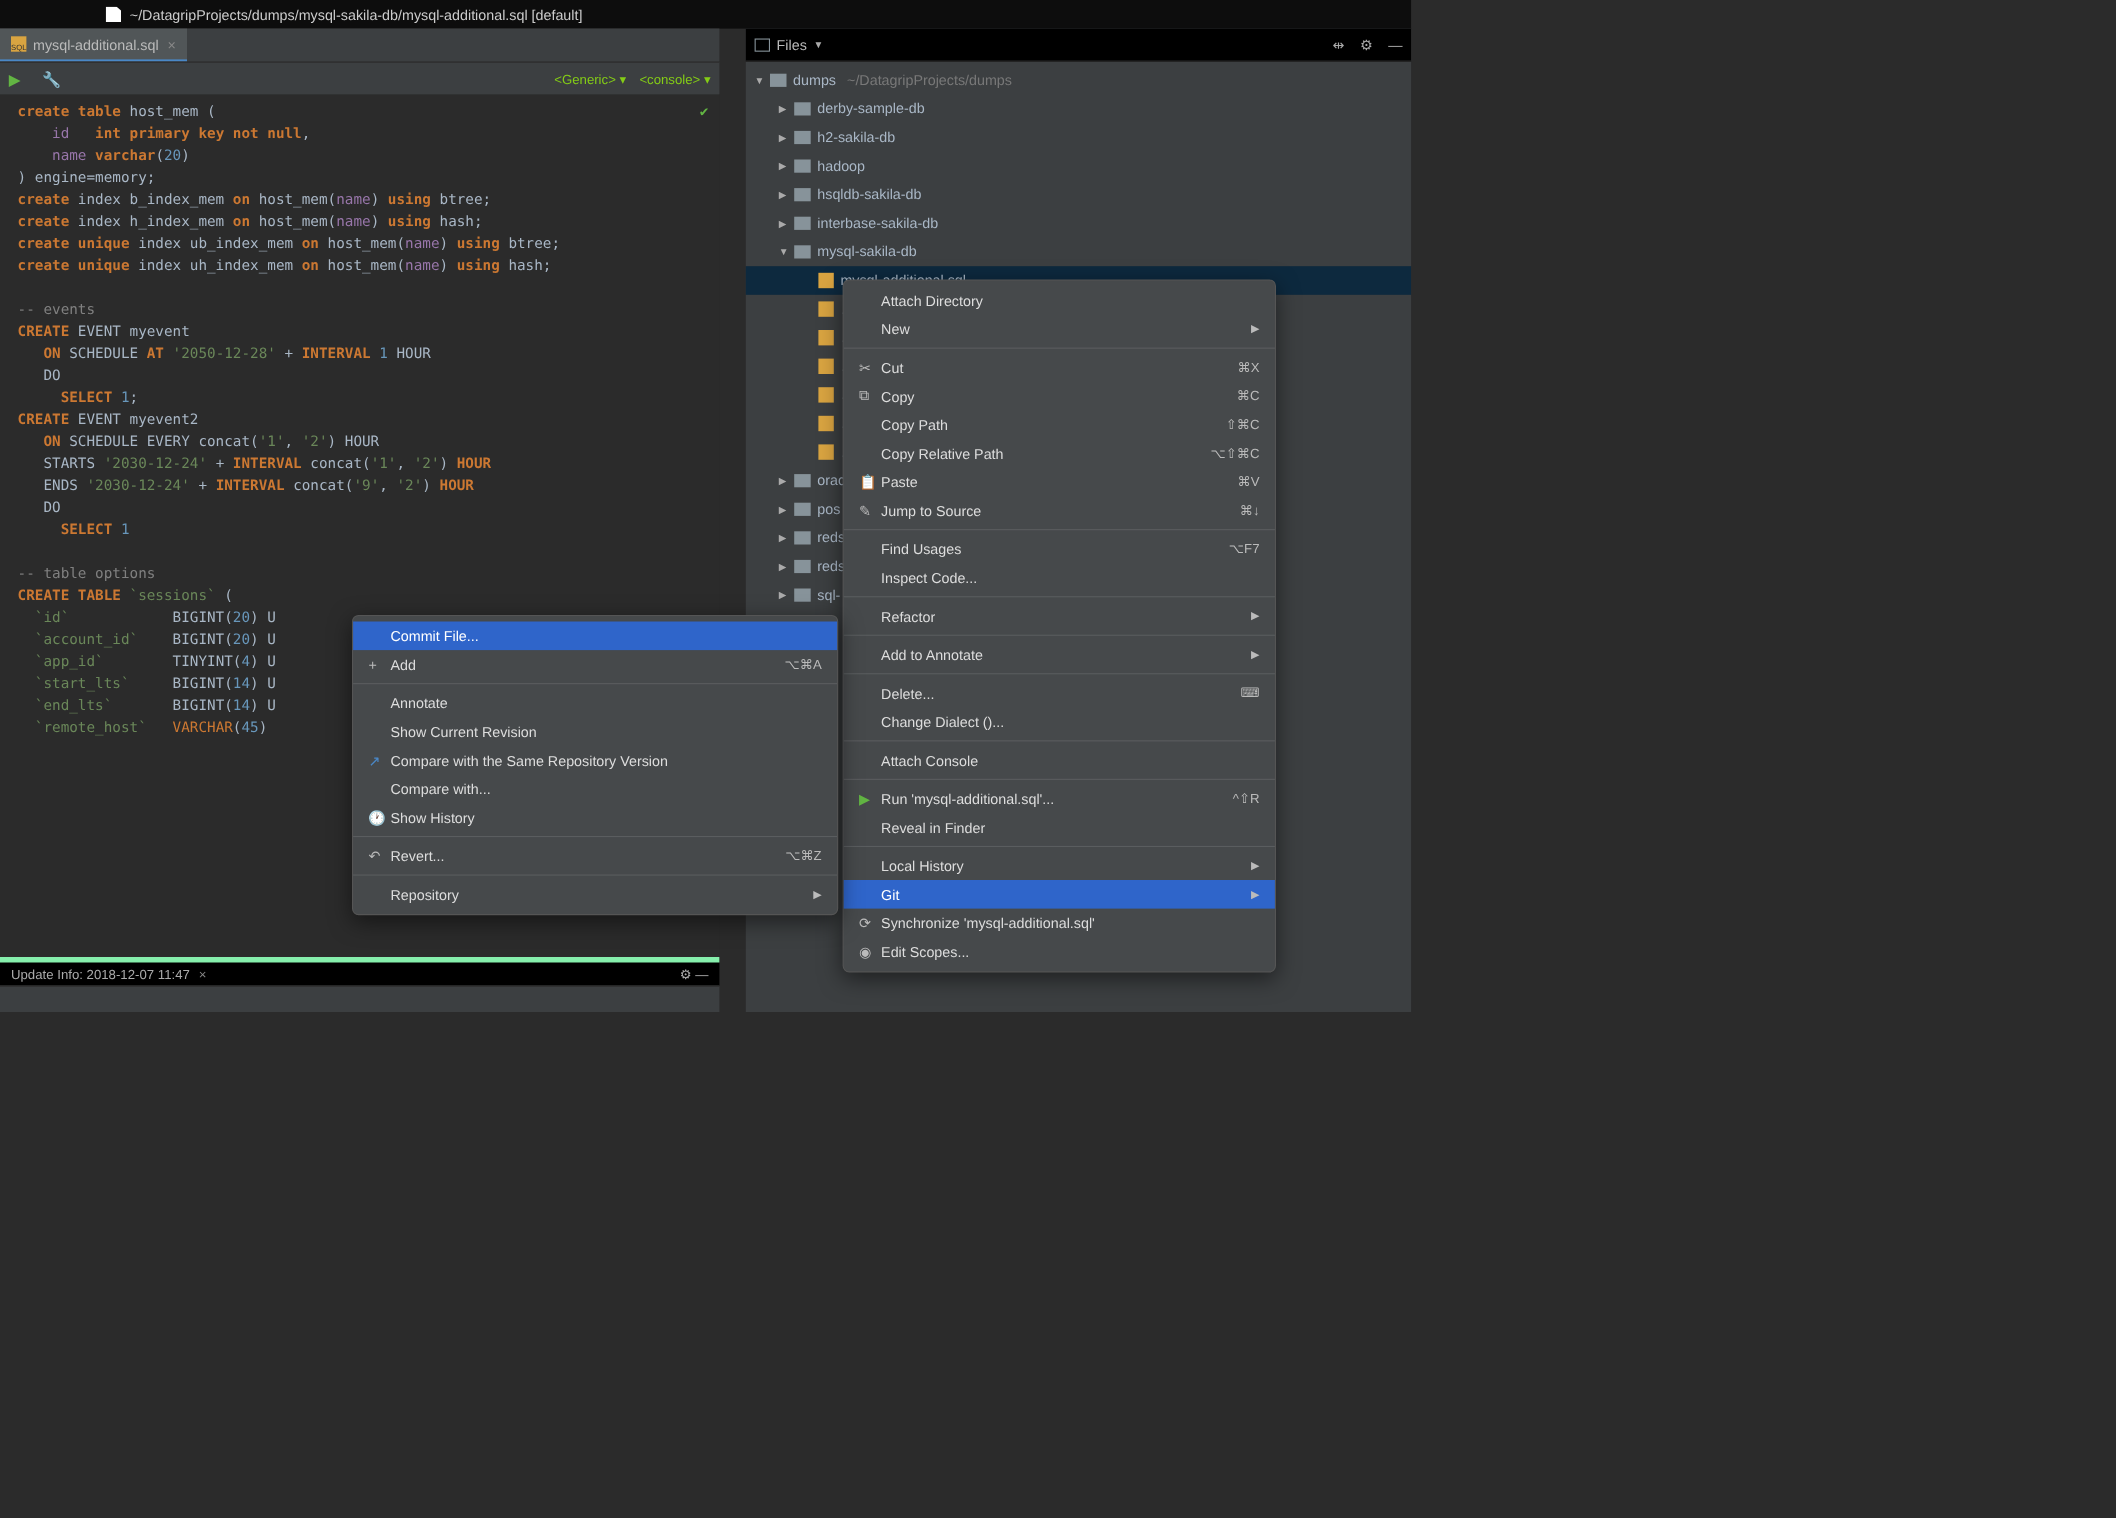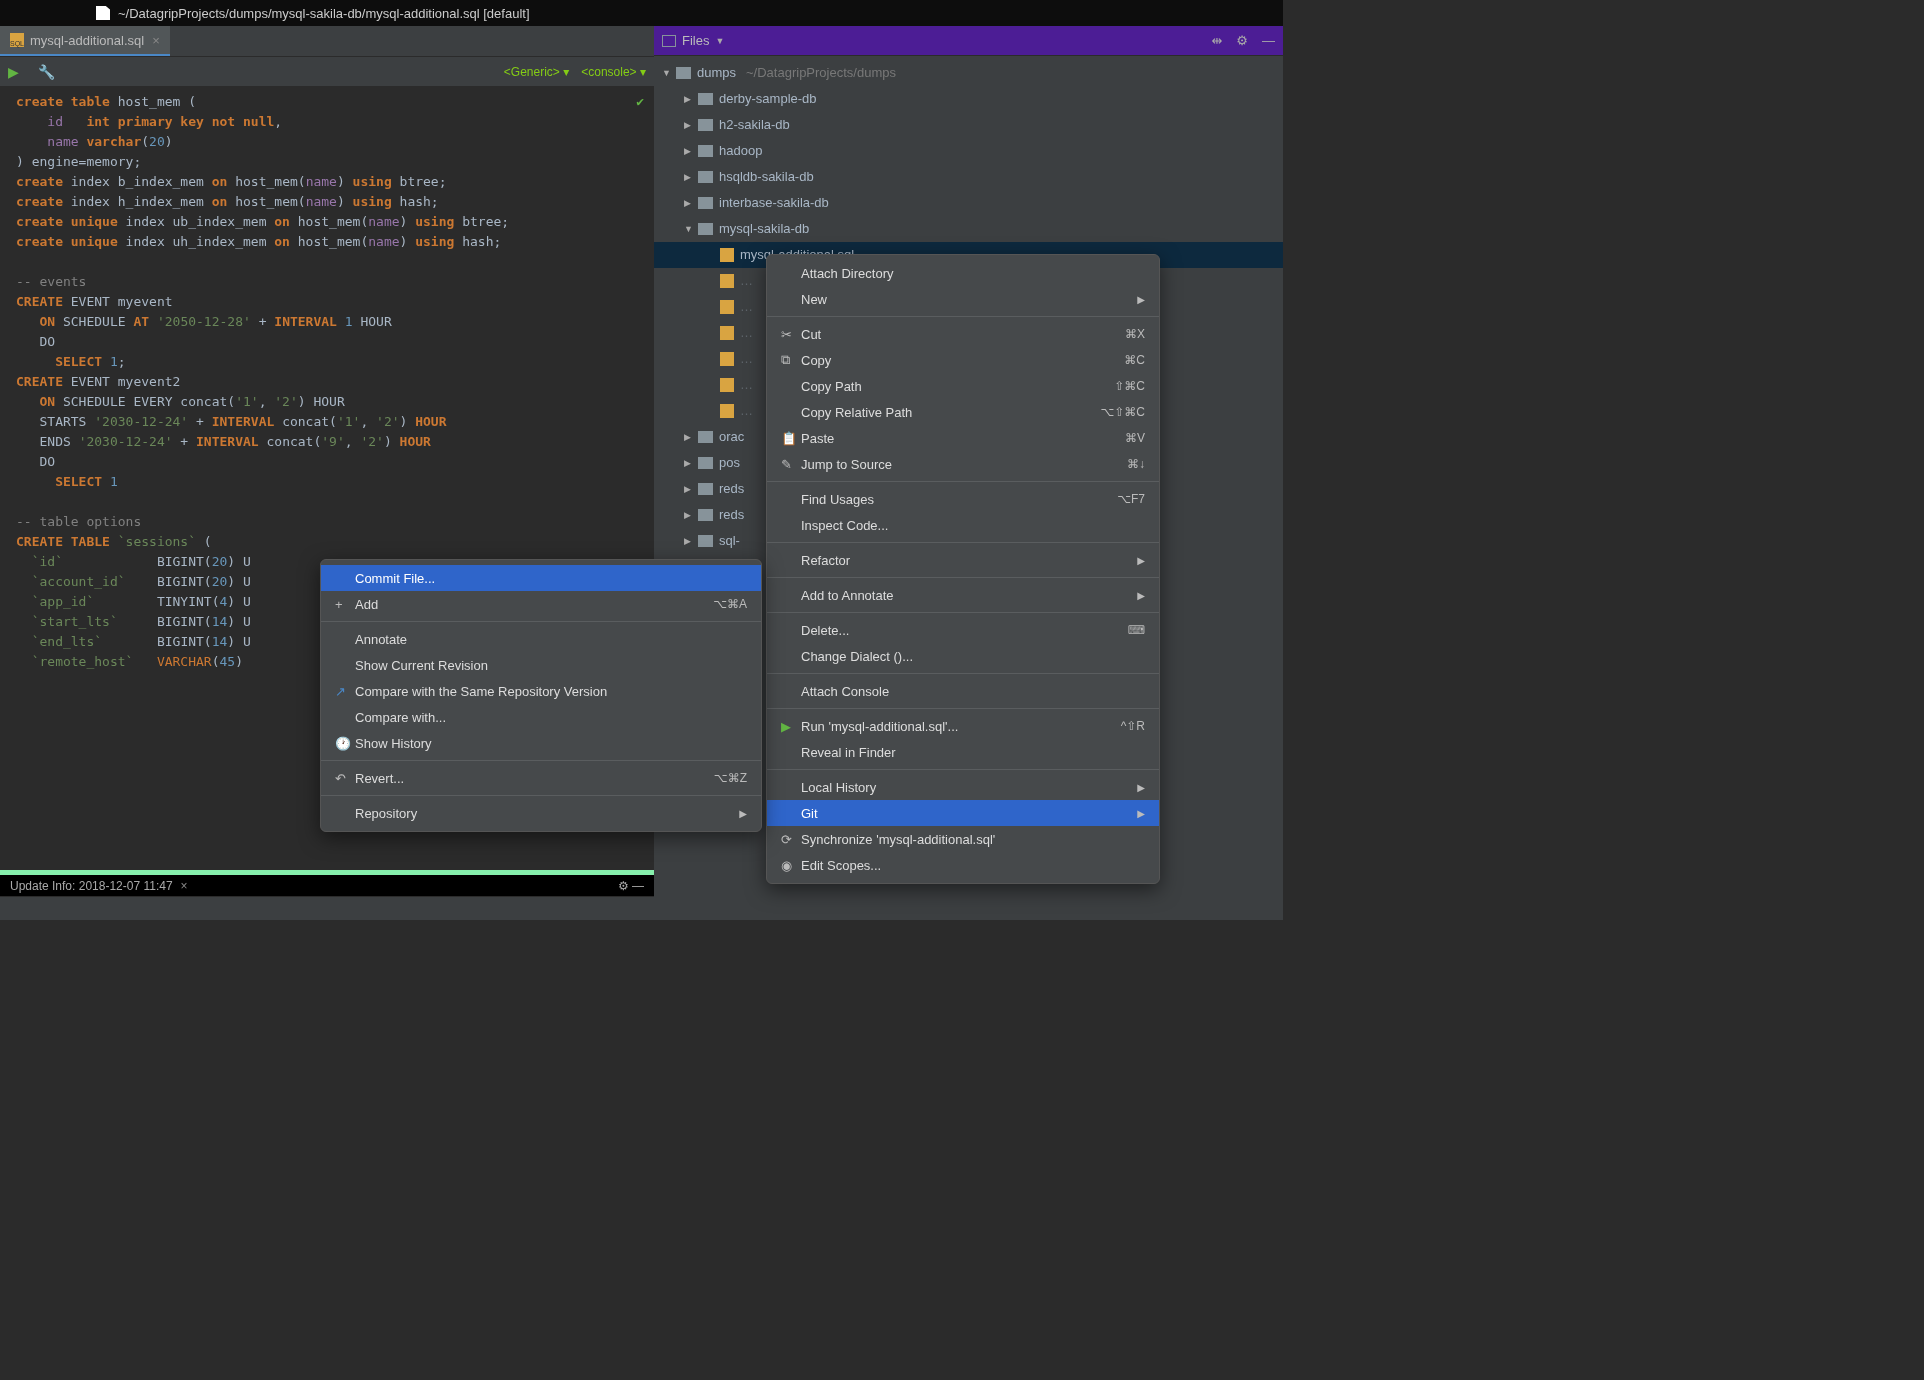--- a/index.html
+++ b/index.html
@@ -24,20 +24,21 @@
 }
 .file-icon {
   width:14px; height:14px;
   background:#fff;
   margin-right:8px;
   clip-path: polygon(0 0, 70% 0, 100% 25%, 100% 100%, 0 100%);
 }
 .workspace {
   display:flex;
   height:calc(100% - 26px);
+  gap:24px;
 }
 .left-pane {
   width:654px;
   display:flex;
   flex-direction:column;
   background:#2b2b2b;
 }
 .tab-bar {
   height:30px;
   background:#3c3f41;
@@ -116,21 +117,21 @@
   flex:1;
   background:#3c3f41;
   display:flex;
   flex-direction:column;
 }
 .files-header {
   height:30px;
   display:flex;
   align-items:center;
   padding:0 8px;
-  background:#4c1d95;
+  background:#000000;
   border-bottom:1px solid #2b2b2b;
 }
 .folder-icon-sm{width:14px;height:12px;border:1px solid #87939a;margin-right:6px;}
 .files-header .title{color:#bbb;font-weight:500;}
 .files-header .right-icons{margin-left:auto;display:flex;gap:14px;color:#aaa;}
 .tree {
   flex:1;
   padding:4px 0;
   font-size:13px;
   line-height:24px;

